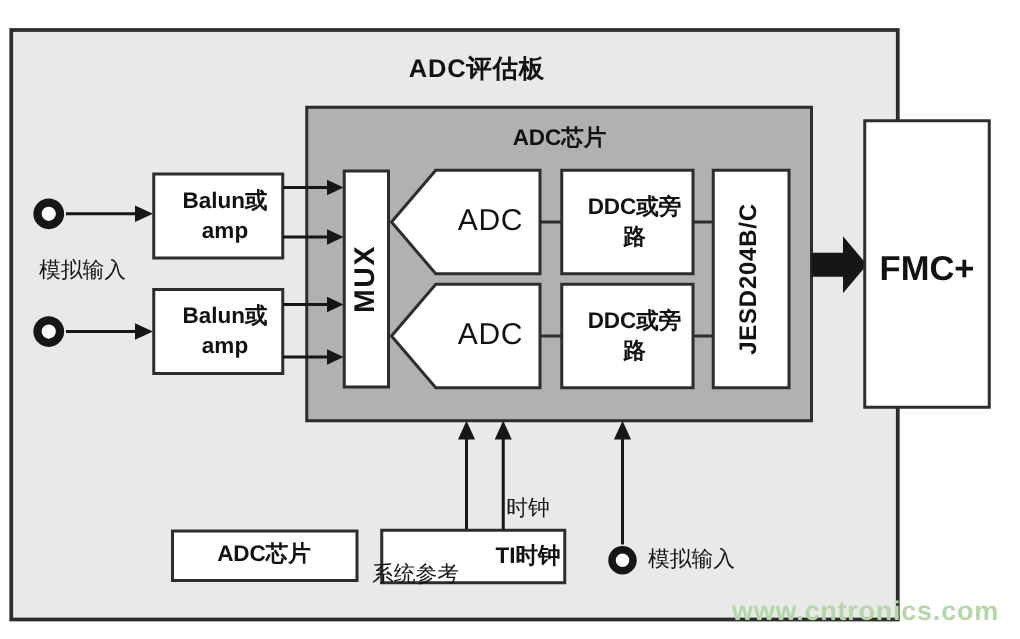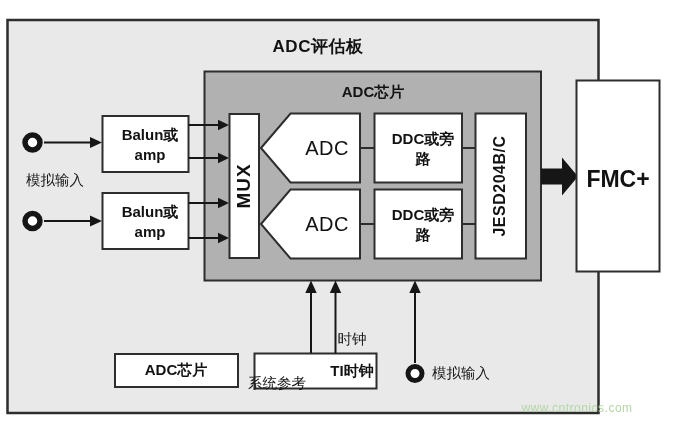--- a/index.html
+++ b/index.html
@@ -18,21 +18,21 @@
   }
   .title   { font-size:17px; font-weight:bold; letter-spacing:.5px; }
   .chiptitle { font-size:15px; font-weight:bold; }
   .boxlabel { font-weight:bold; font-size:15px; line-height:1.3; }
   .boxlabel span { display:block;margin-left:10px; }
   .adclabel { font-size:20px; font-weight:normal; letter-spacing:.5px; }
   .muxlabel { font-size:19px; font-weight:bold; letter-spacing:1px; }
   .jesdlabel { font-size:16px; font-weight:bold; letter-spacing:.5px; }
   .fmclabel { font-size:23px; font-weight:bold; }
   .ann { font-family:"Liberation Serif", serif; font-size:14.5px; color:#161616; }
-  .watermark { font-size:12px; font-weight:normal; letter-spacing:.5px; }
+  .watermark { font-size:18px; font-weight:bold; letter-spacing:.5px; }
 </style>
 </head>
 <body>
 
 <div class="canvas">
 
   <svg width="680" height="426" viewBox="0 0 680 426">
 
     <rect x="7.5" y="20" width="591" height="393" fill="var(--board-bg)" stroke="var(--border)" stroke-width="2.5"></rect>
 

